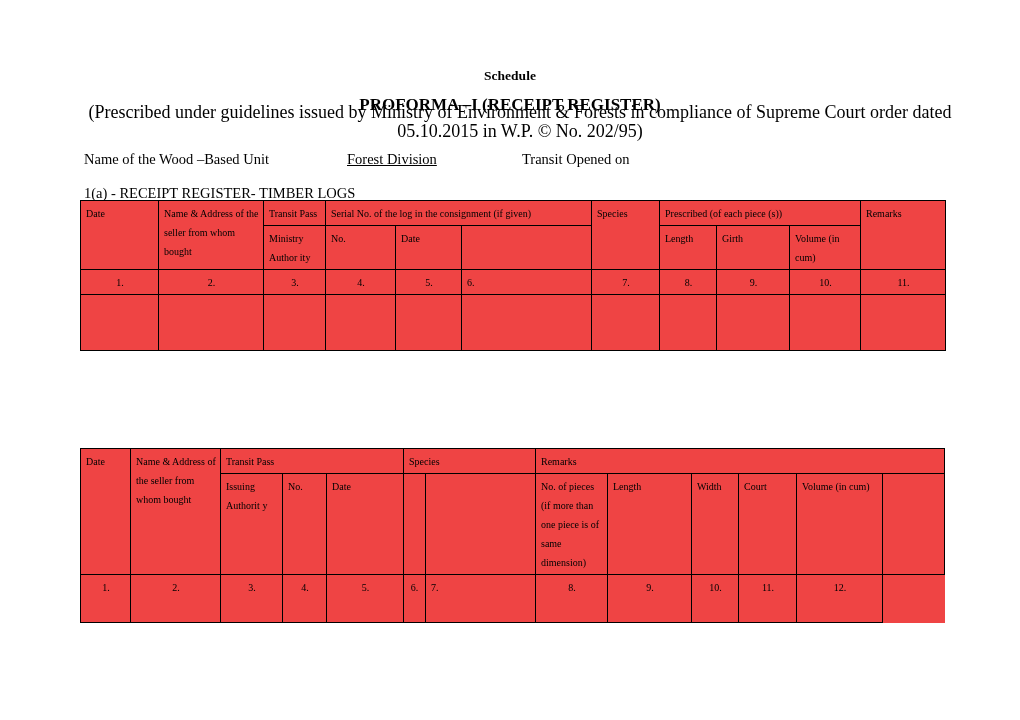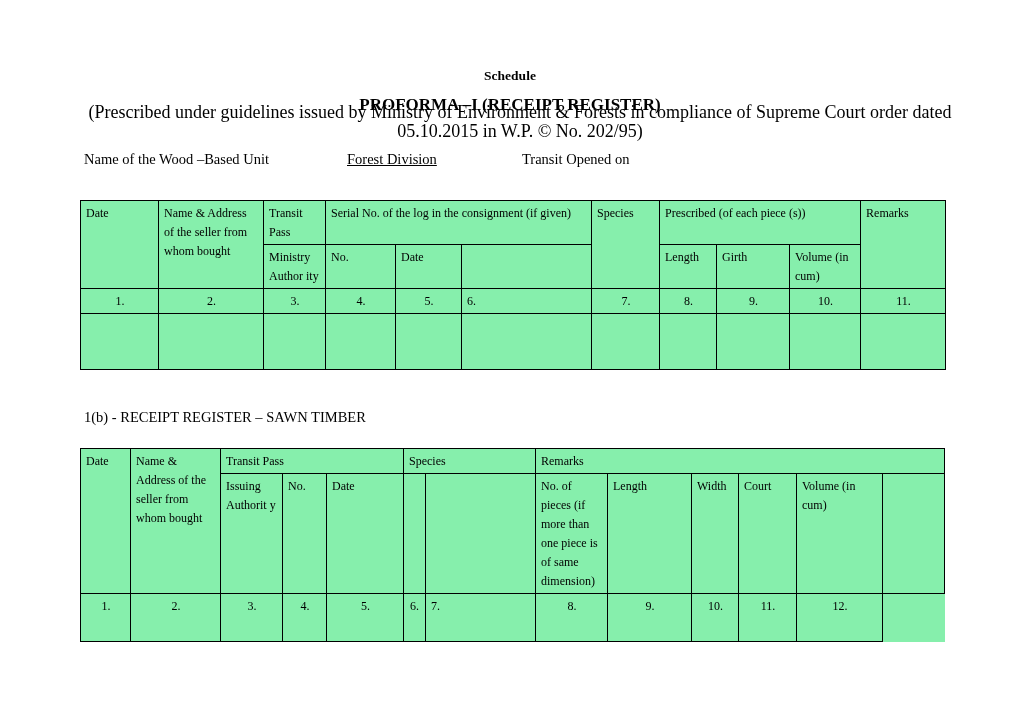--- a/index.html
+++ b/index.html
@@ -67,22 +67,22 @@
     font-size: 14.5px;
   }
   #caption-a { top: 185px; }
   #caption-b { top: 409px; }
 
   
   table.reg {
     position: absolute;
     border-collapse: collapse;
     table-layout: fixed;
-    font-size: 12px;
-    background: #86efac;
+    font-size: 10px;
+    background: #ef4444;
   }
   table.reg td {
     border: 1.4px solid #000;
     vertical-align: top;
     padding: 3px 4px 2px 5px;
     line-height: 19px;
     word-wrap: break-word;
     overflow-wrap: break-word;
   }
   td.ctr { text-align: left; }
@@ -98,20 +98,21 @@
 <div class="page">
 
   <div class="schedule-title">Schedule</div>
 
   <div class="proforma-title">PROFORMA –I (RECEIPT REGISTER)</div>
 
   <div class="prescribed-line">(Prescribed under guidelines issued by Ministry of Environment &amp; Forests in compliance of Supreme Court order dated 05.10.2015 in W.P. ©  No. 202/95)</div>
 
   <div class="unit-line"><span class="seg1">Name of the Wood –Based Unit</span><span class="seg2">Forest Division</span><span>Transit Opened on</span></div>
 
+  <div class="section-caption" id="caption-a">1(a) - RECEIPT REGISTER- TIMBER LOGS</div>
 
   <table class="reg" id="table-a">
     <colgroup>
       <col style="width:78px">
       <col style="width:105px">
       <col style="width:62px">
       <col style="width:70px">
       <col style="width:66px">
       <col style="width:130px">
       <col style="width:68px">
@@ -165,21 +166,20 @@
         <td class="blank"></td>
         <td class="blank"></td>
         <td class="blank"></td>
         <td class="blank"></td>
         <td class="blank"></td>
         <td class="blank"></td>
       </tr>
     </tbody>
   </table>
 
-  <div class="section-caption" id="caption-b">1(b) - RECEIPT REGISTER – SAWN TIMBER</div>
 
   <table class="reg" id="table-b">
     <colgroup>
       <col style="width:50px">
       <col style="width:90px">
       <col style="width:62px">
       <col style="width:44px">
       <col style="width:77px">
       <col style="width:22px">
       <col style="width:110px">

